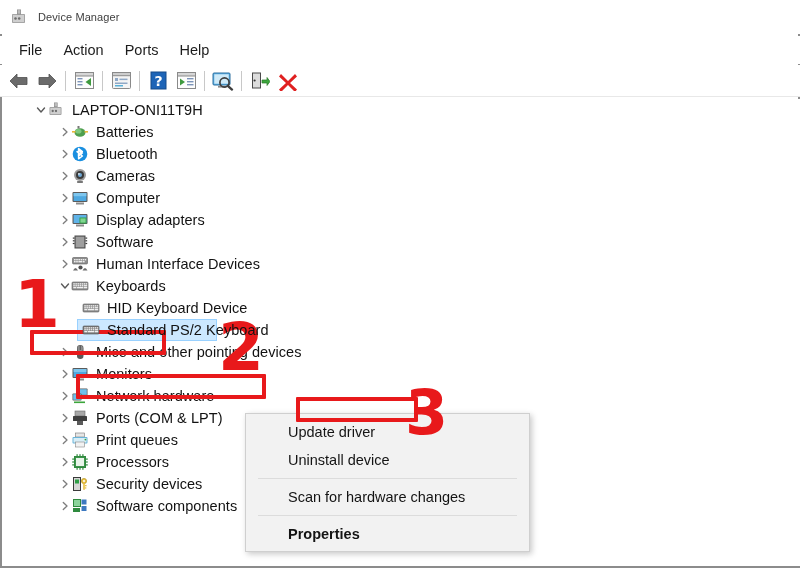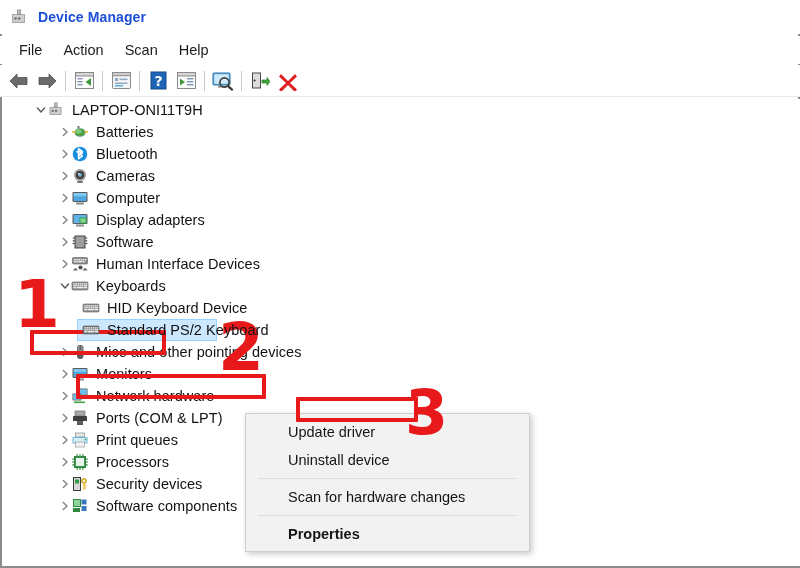--- a/index.html
+++ b/index.html
@@ -7,21 +7,21 @@
     width:800px;height:568px;overflow:hidden;
     font-family:"Liberation Sans", sans-serif;
     background:#ffffff;
     -webkit-font-smoothing:antialiased;
   }
   #app{position:relative;width:800px;height:568px;background:#ffffff;box-sizing:border-box;}
 
   
   .titlebar{position:absolute;left:0;top:0;width:800px;height:34px;background:#ffffff;display:flex;align-items:center;padding-left:9px;box-sizing:border-box;}
   .title-icon{width:20px;height:18px;position:relative;margin-right:9px;flex:none;}
-  .title-text{font-size:14px;color:#1d4ed8;letter-spacing:.1px;font-weight:bold;}
+  .title-text{font-size:11px;color:#404040;letter-spacing:.1px;}
 
   
   .menubar{position:absolute;left:0;top:36px;width:800px;height:28px;display:flex;align-items:center;background:#fff;}
   .menu-item{font-size:14.5px;color:#1c1c1c;padding:3px 9px;margin-left:3px;cursor:default;}
   .menubar .m0{margin-left:10px;}
 
   
   .toolbar{position:absolute;left:0;top:65px;width:800px;height:31px;background:#fff;display:flex;align-items:center;padding-left:5px;box-sizing:border-box;}
   .tb-btn{width:28px;height:26px;display:flex;align-items:center;justify-content:center;flex:none;}
   .tb-sep{width:1px;height:20px;background:#c8c8c8;margin:0 4px;flex:none;}
@@ -83,21 +83,21 @@
         <circle cx="6.5" cy="10.5" r="1.3" fill="#6d6d6d"></circle>
         <circle cx="10.2" cy="10.5" r="1.3" fill="#6d6d6d"></circle>
       </svg>
     </span>
     <span class="title-text">Device Manager</span>
   </div>
 
   <div class="menubar">
     <div class="menu-item m0">File</div>
     <div class="menu-item">Action</div>
-    <div class="menu-item">Scan</div>
+    <div class="menu-item">Ports</div>
     <div class="menu-item">Help</div>
   </div>
 
   <div class="toolbar">
 
     <div class="tb-btn">
       <svg width="22" height="16" viewBox="0 0 22 16">
         <path d="M9 1 L2 8 L9 15 L9 11.5 L19 11.5 L19 4.5 L9 4.5 Z" fill="#6b6b6b" stroke="#4f4f4f" stroke-width="0.8" stroke-linejoin="round"></path>
       </svg>
     </div>

